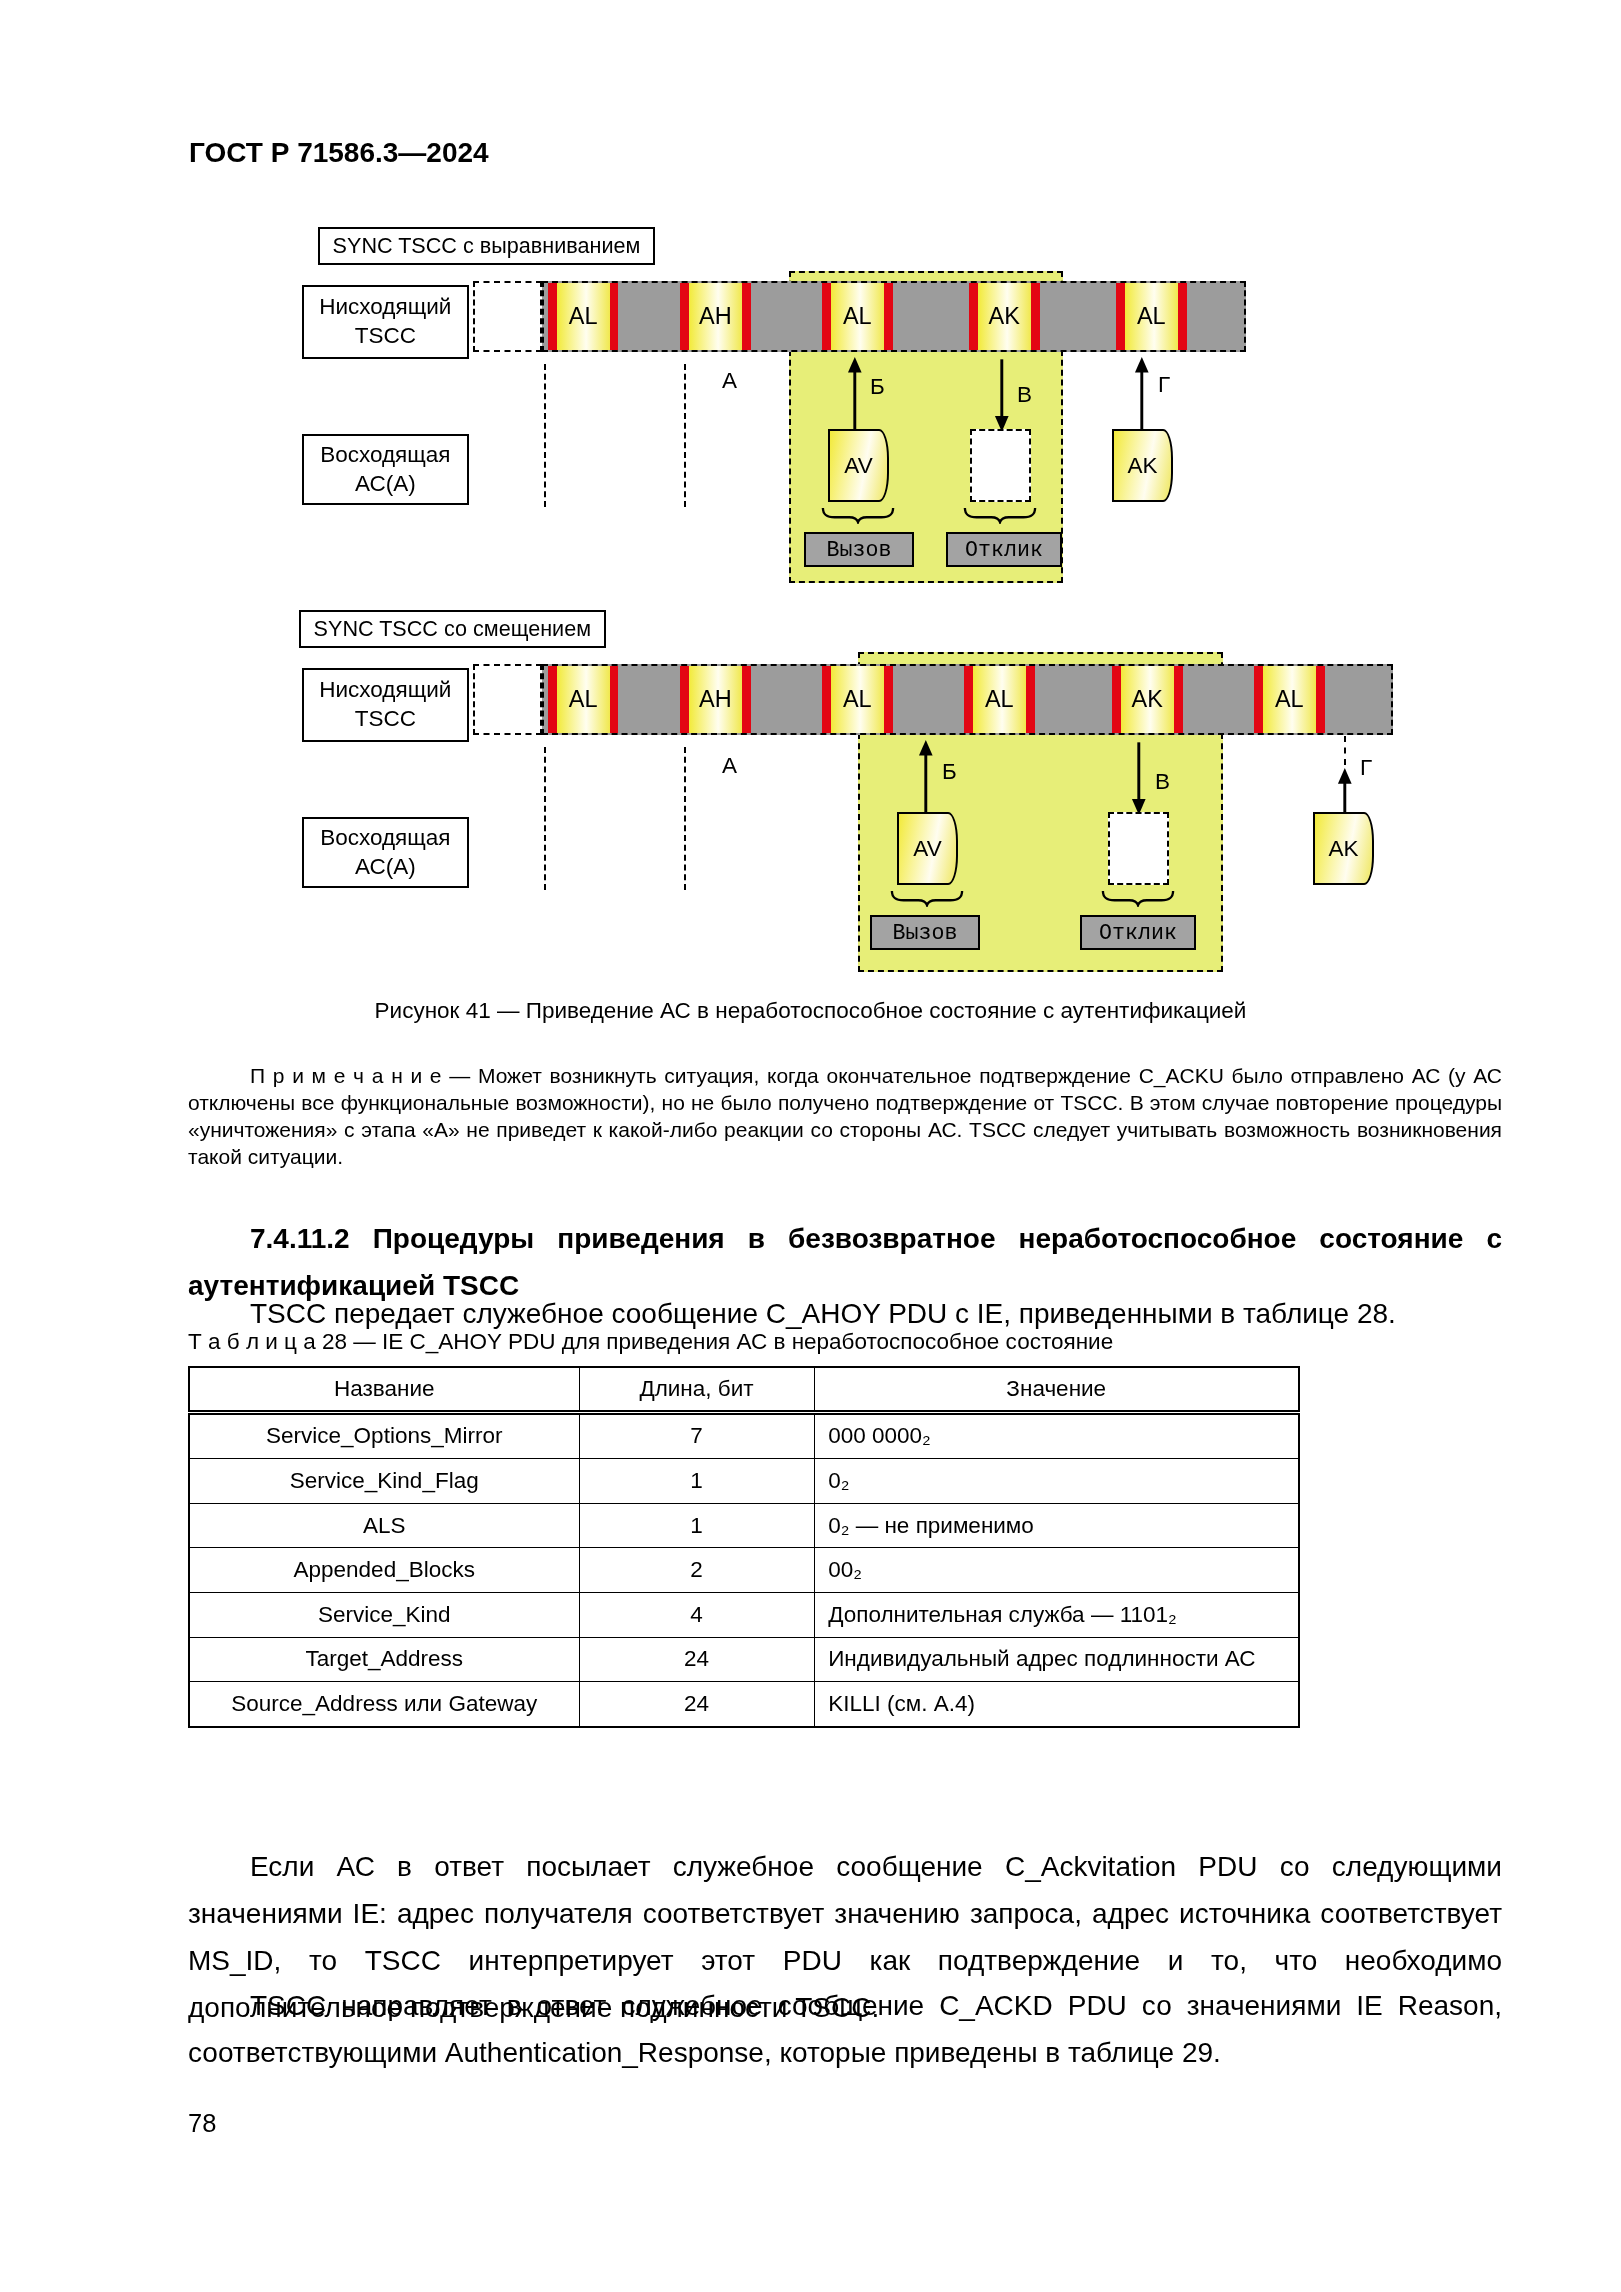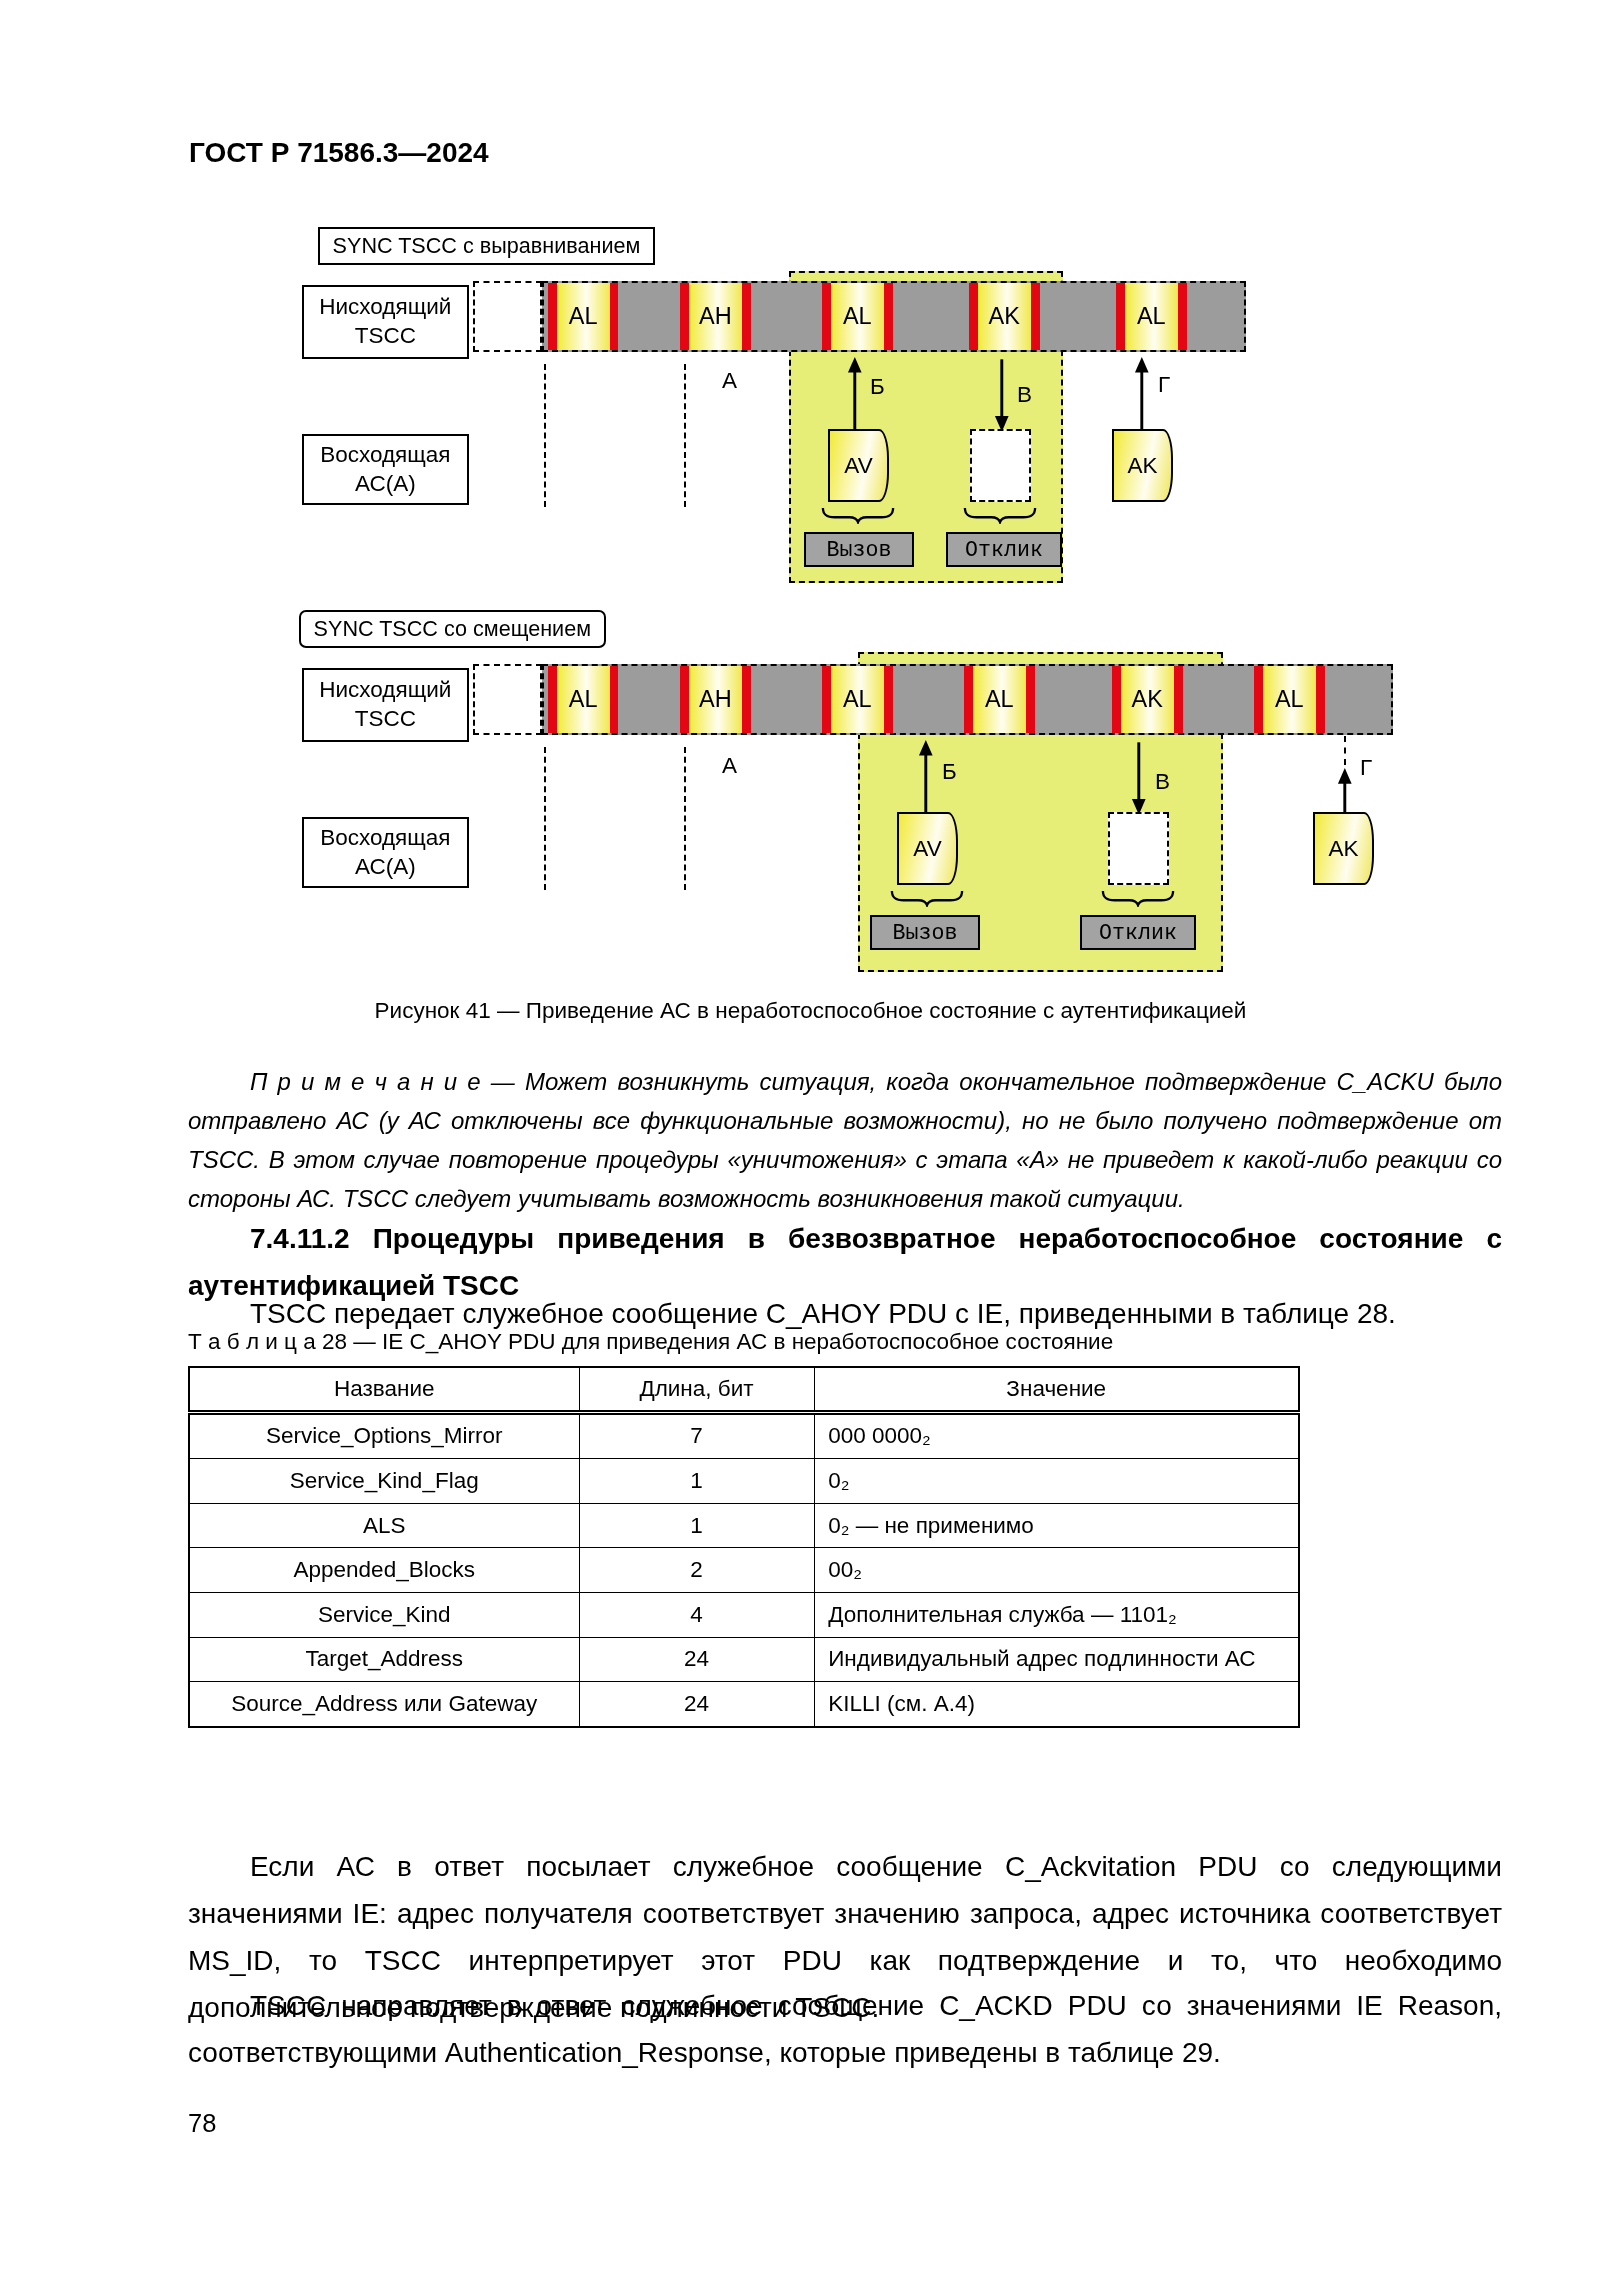--- a/index.html
+++ b/index.html
@@ -23,21 +23,21 @@
   .arrow { position:absolute; z-index:4; line-height:0; }
   .brace { position:absolute; z-index:4; line-height:0; }
   .cell-box { position:absolute; border:2.5px solid #000;
     background:linear-gradient(100deg,#f2ea3a 0%,#fffdf0 60%,#efe75e 100%);
     display:flex; align-items:center; justify-content:center; font-size:22.5px;
     border-radius:0 9.8px 9.8px 0 / 0 29px 29px 0; z-index:4; }
   .dash-box { position:absolute; border:2.5px dashed #000; background:#fff; z-index:4; }
   .small-box { position:absolute; border:2px solid #000; background:#a3a3a3; display:flex; align-items:center; justify-content:center; font-size:21.6px; z-index:4;font-family:Liberation Mono, monospace; }
   .caption { position:absolute; left:0; width:1621px; text-align:center; font-size:22.5px; }
   .textblock { position:absolute; left:188px; width:1314px; font-size:28px; line-height:47px; text-align:justify; text-indent:62px; }
-  .note { font-size:24px; line-height:39px;font-style:italic; }
+  .note { font-size:21px; line-height:27px; }
   .heading { font-weight:bold; }
   .tcaption { position:absolute; left:188px; width:1314px; font-size:22.5px; }
   .gtable { position:absolute; left:188px; top:1366px; width:1112px; border-collapse:collapse; font-size:22.5px; border:2.5px solid #000; table-layout:fixed; }
   .gtable th, .gtable td { border:1.5px solid #000; padding:8.8px 13.7px; vertical-align:middle; }
   .gtable thead th { border-bottom:5.9px double #000; font-weight:400; text-align:center; padding:7.8px 9.8px; }
   .gtable td.c { text-align:center; }
   .pagenum { position:absolute; left:188px; top:2109px; font-size:25.5px; }
   svg { display:block; }
 </style>
 </head>
@@ -133,21 +133,21 @@
       </svg>
   </div>
 
   <div class="small-box" style="left:510px; top:307px; width:110px; height:35px;">Вызов</div>
   <div class="small-box" style="left:652px; top:307px; width:116px; height:35px;">Отклик</div>
 </div>
 
 <div class="diagram" style="left:294px; top:608px; width:1255px; height:368px;">
   <div class="region" style="left:564px; top:44px; width:365px; height:320px;"></div>
 
-  <div class="box-titled" style="left:4.9px; top:2px;border-radius:7px;">SYNC TSCC со смещением</div>
+  <div class="box-titled" style="left:4.9px; top:2px;">SYNC TSCC со смещением</div>
 
   <div class="label-box" style="left:7.8px; top:60px; width:167px; height:74px;">
     <span>Нисходящий</span>
     <span>TSCC</span>
   </div>
 
   <div class="white-box" style="left:179px; top:56px; width:69px; height:71px;"></div>
 
   <div class="gray-strip" style="left:248px; top:56px; width:851px; height:71px;">
     <div class="slot" style="left:3.9px;">

